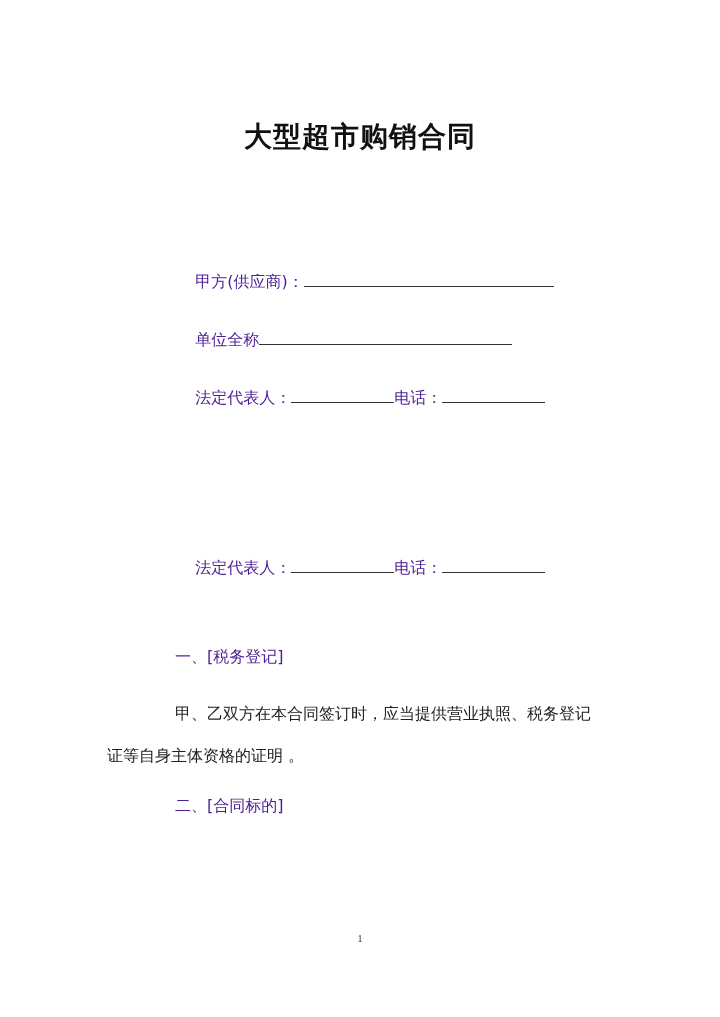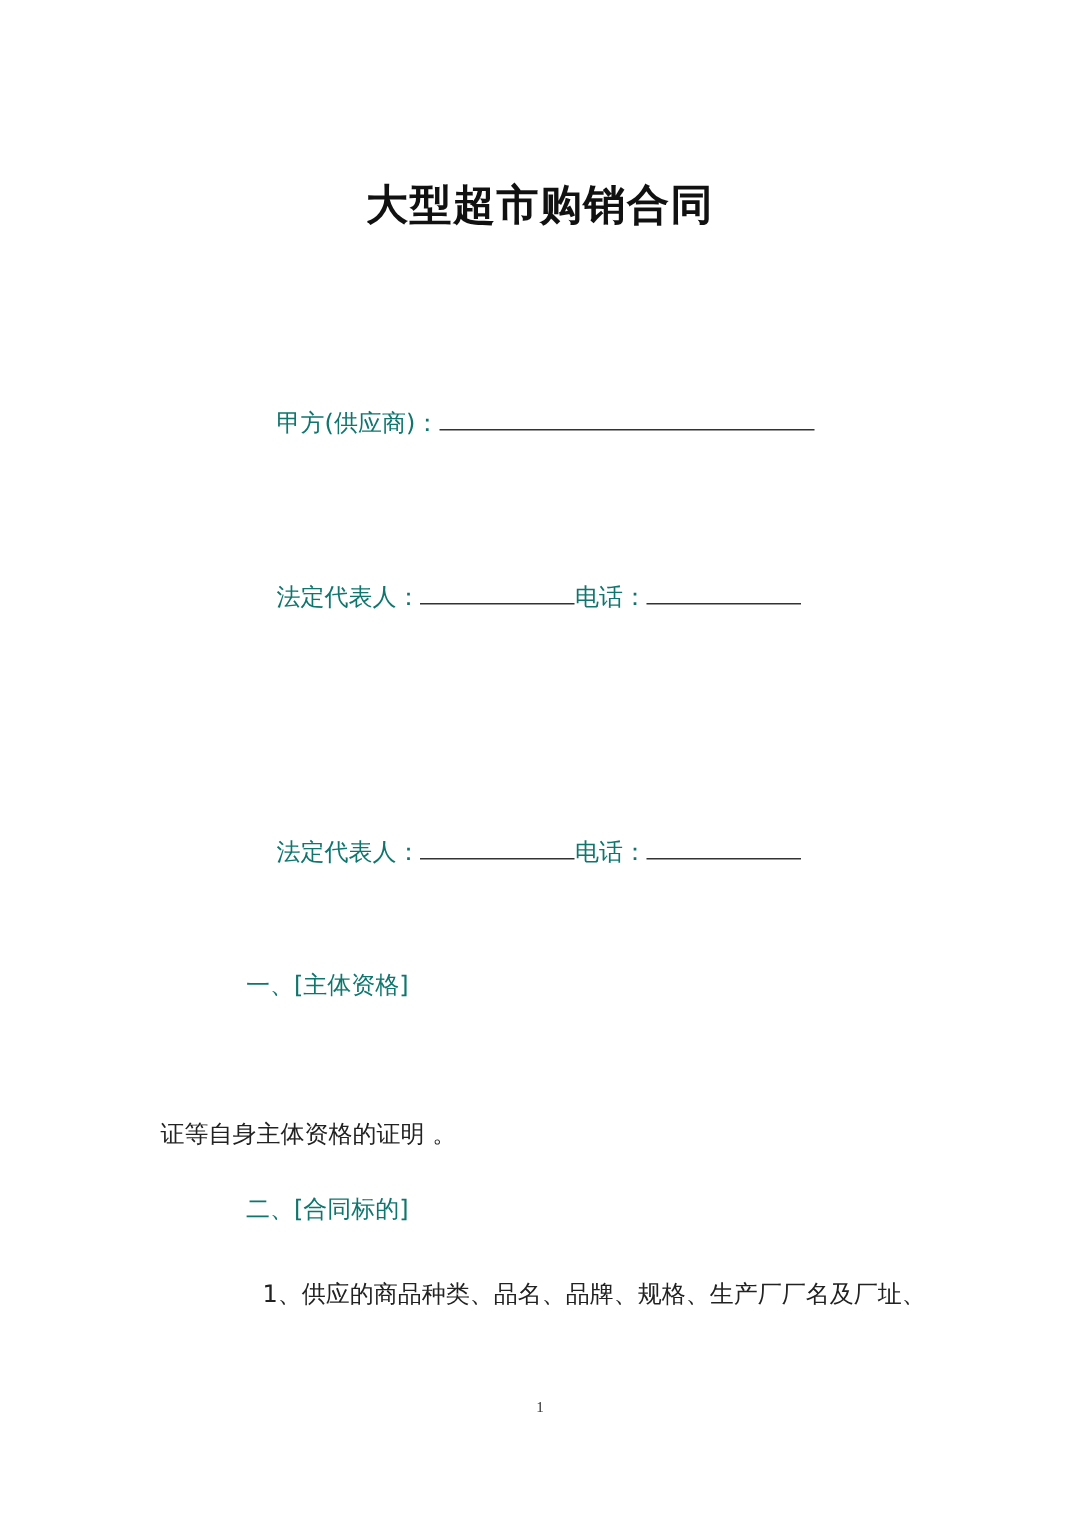--- a/index.html
+++ b/index.html
@@ -1,52 +1,55 @@
 <!DOCTYPE html>
 <html><head>
   <meta charset="utf-8">
   <style>
     html, body { margin: 0; padding: 0; background: #ffffff; }
     body { width: 720px; height: 1017px; position: relative; overflow: hidden;
            font-family: "DejaVu Sans", "Liberation Sans", sans-serif; color: #1a1a1a; }
     .page { position: absolute; left: 0; top: 0; width: 624px; height: 1017px; background: #fff; }
     .title { position: absolute; top: 118px; left: 0; width: 720px; text-align: center;
              font-size: 28px; font-weight: bold; letter-spacing: 1px; color: #111; }
-    .line { position: absolute; left: 164px; font-size: 16px; line-height: 20px; white-space: pre; color: #0f766e; }
+    .line { position: absolute; left: 175px; font-size: 16px; line-height: 20px; white-space: pre; color: #4c1d95; }
     .para { position: absolute; left: 107px; width: 505px; font-size: 16px; line-height: 20px; color: #222; white-space: pre; }
     .blank { display: inline-block; border-bottom: 1px solid #333; height: 16px; vertical-align: baseline; }
     .pageno { position: absolute; top: 933px; left: 0; width: 720px; text-align: center;
               font-family: "Liberation Serif", serif; font-size: 10px; color: #333; }
   </style>
 </head>
 <body>
 
 <div class="page">
 
   <div class="title">大型超市购销合同</div>
 
   <div class="line" style="top:250px">
     <span>甲方(供应商)：</span><span class="blank" style="width:250px"></span>
   </div>
 
+  <div class="line" style="top:308px">
+    <span>单位全称</span><span class="blank" style="width:253px"></span>
+  </div>
 
   <div class="line" style="top:366px">
     <span>法定代表人：</span><span class="blank" style="width:103px"></span><span>电话：</span><span class="blank" style="width:103px"></span>
   </div>
 
 
 
   <div class="line" style="top:536px">
     <span>法定代表人：</span><span class="blank" style="width:103px"></span><span>电话：</span><span class="blank" style="width:103px"></span>
   </div>
 
 
-  <div class="line" style="top:647px">一、[主体资格]</div>
+  <div class="line" style="top:647px">一、[税务登记]</div>
 
+  <div class="para" style="top:704px; left:175px; width:440px">甲、乙双方在本合同签订时，应当提供营业执照、税务登记</div>
   <div class="para" style="top:746px">证等自身主体资格的证明 。</div>
 
   <div class="line" style="top:796px">二、[合同标的]</div>
 
-  <div class="para" style="top:853px; left:175px; width:440px">1、供应的商品种类、品名、品牌、规格、生产厂厂名及厂址、</div>
 
   <div class="pageno">1</div>
 
 </div>
 
 </body></html>

